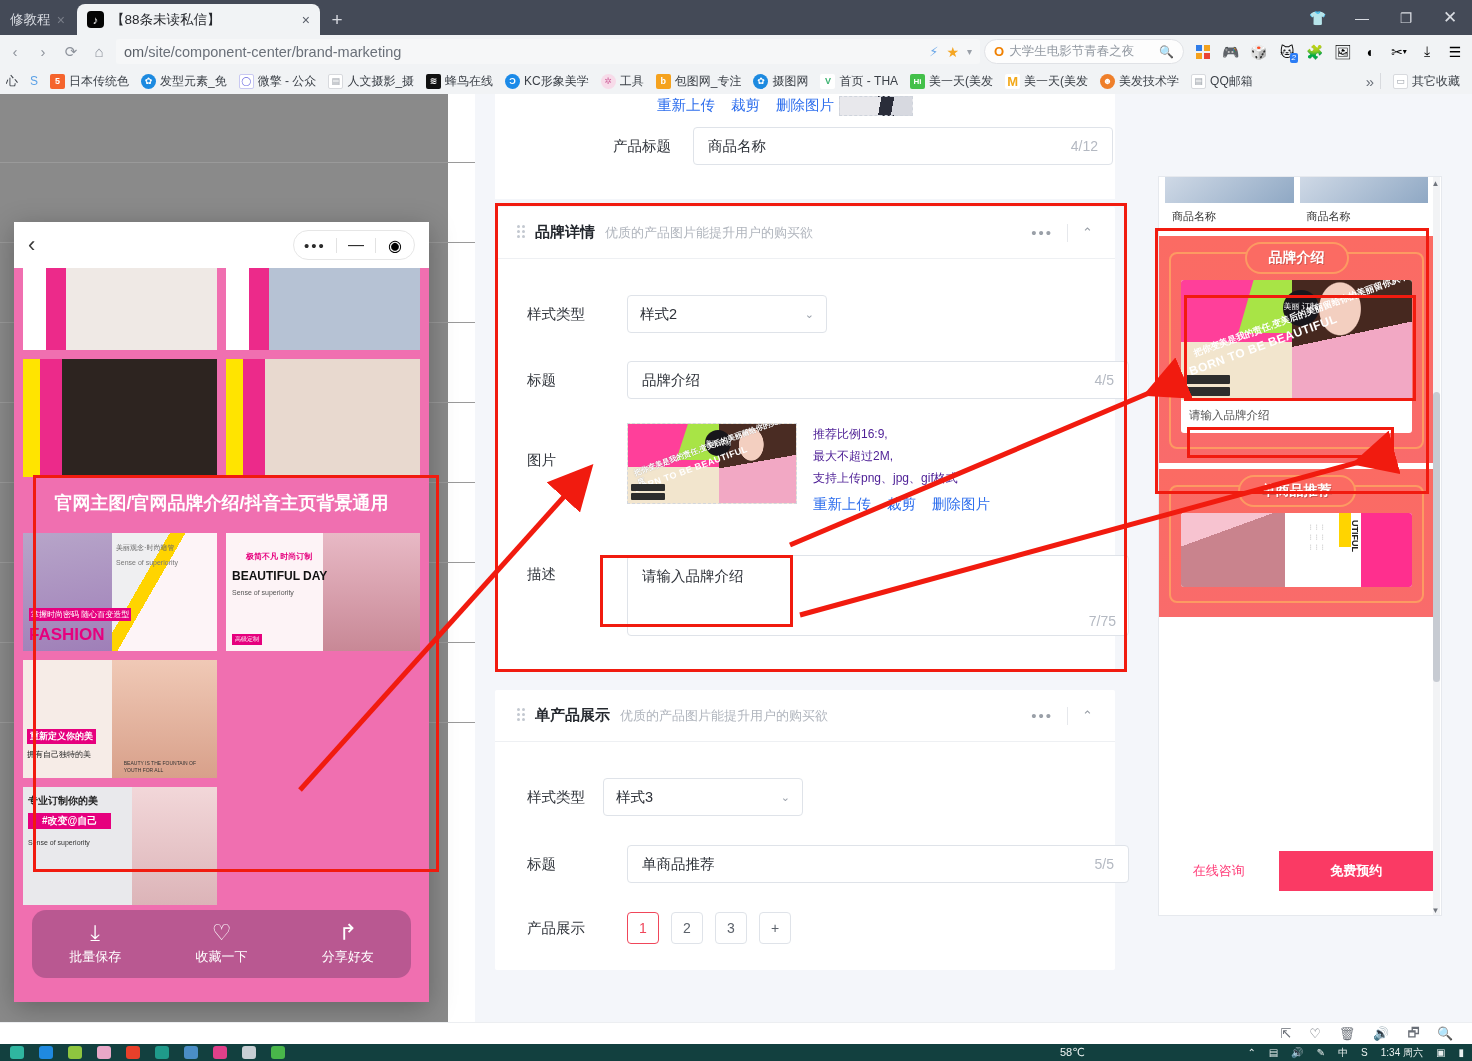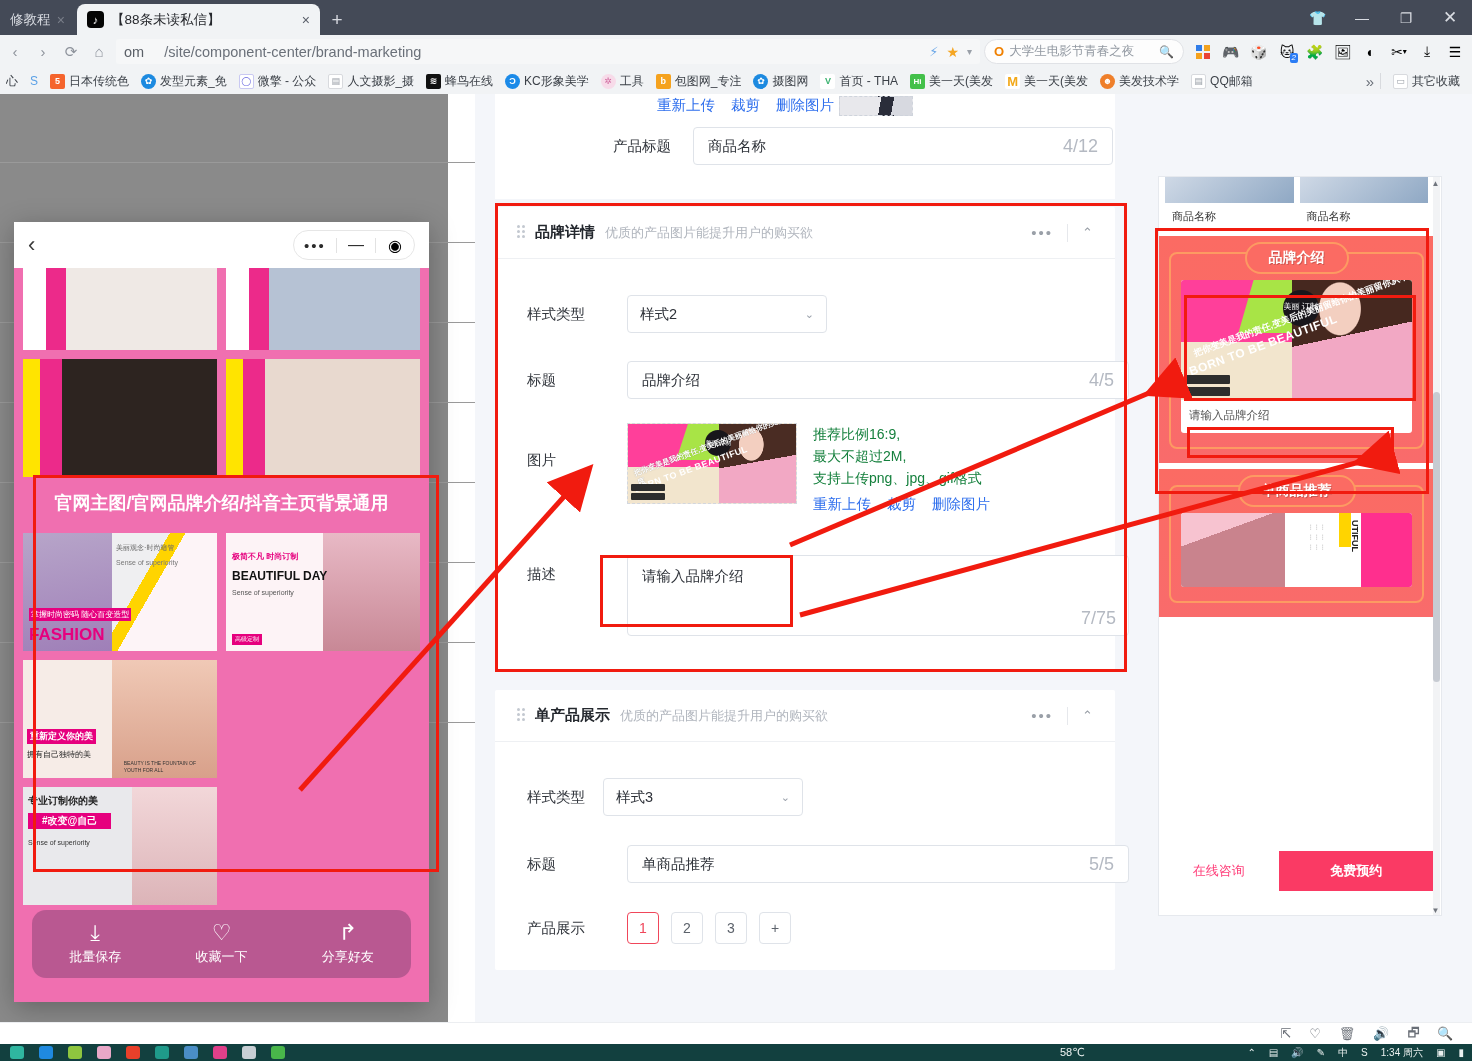--- a/index.html
+++ b/index.html
@@ -55,21 +55,21 @@
   .navbtns { display: flex; align-items: center; gap: 2px; padding-left: 2px; }
   .navbtns span {
     width: 26px; height: 26px; display: flex; align-items: center; justify-content: center;
     color: #8d929b; font-size: 15px; cursor: pointer;
   }
   .urlbox {
     flex: 1; height: 25px; background: #f6f7f8; border-radius: 3px;
     display: flex; align-items: center; padding: 0 8px; margin: 0 4px;
     font-size: 14.5px; color: #5b6068; overflow: hidden; white-space: nowrap;
   }
-  .urlbox .urlpath { color: #6a7079; padding-left: 20px; }
+  .urlbox .urlpath { color: #6a7079; }
   .urlbox-icons { display: flex; align-items: center; gap: 8px; margin-left: auto; padding-left: 8px; }
   .star { color: #f5a623; font-size: 14px; }
   .bolt { color: #6aa7e8; font-size: 13px; }
   .chev { color: #9aa0a8; font-size: 10px; }
   .searchbox {
     width: 200px; height: 25px; background: #fdfdfd; border: 1px solid #e0e2e6;
     border-radius: 13px; display: flex; align-items: center; gap: 5px;
     padding: 0 9px; font-size: 12.5px; color: #9198a1; margin-right: 6px;
   }
   .searchbox .o { color: #f08000; font-weight: bold; font-size: 13px; }
@@ -135,21 +135,21 @@
   }
   .link { color: #2f6fed; font-size: 14.5px; cursor: pointer; }
 
   .frow { display: flex; align-items: center; }
   .flabel { font-size: 14.5px; color: #32363d; }
   .finput {
     background: #fff; border: 1px solid #dfe3e9; border-radius: 4px;
     height: 38px; display: flex; align-items: center; padding: 0 14px;
     font-size: 14.5px; color: #2d3138;
   }
-  .fcount { margin-left: auto; color: #b4b9c2; font-size: 18px; }
+  .fcount { margin-left: auto; color: #b4b9c2; font-size: 14px; }
   .select {
     background: #fff; border: 1px solid #dfe3e9; border-radius: 4px;
     height: 38px; width: 200px; display: flex; align-items: center; padding: 0 12px;
     font-size: 14.5px; color: #2d3138; cursor: pointer;
   }
   .select .caret { margin-left: auto; color: #9aa1ab; font-size: 11px; }
 
   .section {
     position: absolute; background: #fff; border-radius: 2px;
   }
@@ -188,21 +188,21 @@
     font-size: 7.5px; font-weight: bold; transform: rotate(-20deg); line-height: 1.35;
     text-shadow: 0 0 1px rgba(0,0,0,.35);
   }
   .imgp-eng {
     position: absolute; left: 3px; top: 40px; color: #fff; font-size: 9px;
     font-weight: bold; transform: rotate(-20deg); letter-spacing: .5px;
   }
   .imgp-tags { position: absolute; left: 3px; bottom: 3px; display: flex; flex-direction: column; gap: 2px; }
   .imgp-tags i { display: block; width: 34px; height: 7px; background: #2d2d2d; border-radius: 1px; }
 
-  .hint { font-size: 14px; color: #15803d; line-height: 22px; }
+  .hint { font-size: 12px; color: #4c1d95; line-height: 22px; }
 
   .textarea {
     background: #fff; border: 1px solid #dfe3e9; border-radius: 4px;
     width: 502px; height: 81px; position: relative; padding: 11px 14px;
     font-size: 14.5px; color: #2d3138;
   }
   .textarea .fcount { position: absolute; right: 12px; bottom: 6px; }
 
   .numbtn {
     width: 32px; height: 32px; border: 1px solid #dfe3e9; border-radius: 4px;
@@ -712,21 +712,21 @@
             <div style="position:absolute;inset:0;background:linear-gradient(120deg,#efeff1 0 56%,#ffd400 56% 62%,#fdf4f7 62%)"></div>
             <div style="position:absolute;left:0;top:0;width:46%;height:100%;background:linear-gradient(170deg,#b7a5c9,#9f7fb8)"></div>
             <div style="position:absolute;left:48%;top:10px;font-size:7px;color:#666">美丽观念·时尚暗管</div>
             <div style="position:absolute;left:48%;top:26px;font-size:7px;color:#777">Sense of superiority</div>
             <div style="position:absolute;left:6px;bottom:30px;font-size:8px;color:#fff;background:#e6007e;padding:1px 2px">掌握时尚密码 随心百变造型</div>
             <div style="position:absolute;left:6px;bottom:6px;font-size:17px;color:#e6007e;font-weight:bold">FASHION</div>
           </div>
           <div class="card-img">
             <div style="position:absolute;inset:0;background:#fdf3f6"></div>
             <div style="position:absolute;right:0;top:0;width:50%;height:100%;background:linear-gradient(180deg,#e8b9c5,#c88896)"></div>
-            <div style="position:absolute;left:6px;top:18px;font-size:8px;color:#e6007e;font-weight:bold">极简不凡 时尚订制</div>
+            <div style="position:absolute;left:20px;top:18px;font-size:8px;color:#e6007e;font-weight:bold">极简不凡 时尚订制</div>
             <div style="position:absolute;left:6px;top:36px;font-size:12px;color:#111;font-weight:bold">BEAUTIFUL DAY</div>
             <div style="position:absolute;left:6px;top:56px;font-size:7px;color:#555">Sense of superiority</div>
             <div style="position:absolute;left:6px;bottom:6px;font-size:6px;color:#fff;background:#e6007e;padding:1px 3px">高级定制</div>
           </div>
           <div class="card-img">
             <div style="position:absolute;inset:0;background:#f6ece7"></div>
             <div style="position:absolute;right:0;top:0;width:54%;height:100%;background:linear-gradient(180deg,#f0c9b6,#d8a08a)"></div>
             <div style="position:absolute;left:4px;bottom:34px;font-size:9px;color:#fff;background:#e6007e;padding:1px 3px;font-weight:bold">重新定义你的美</div>
             <div style="position:absolute;left:4px;bottom:18px;font-size:8px;color:#222">拥有自己独特的美</div>
             <div style="position:absolute;right:4px;bottom:4px;font-size:5px;color:#333;width:46%;line-height:1.4">BEAUTY IS THE FOUNTAIN OF YOUTH FOR ALL</div>

